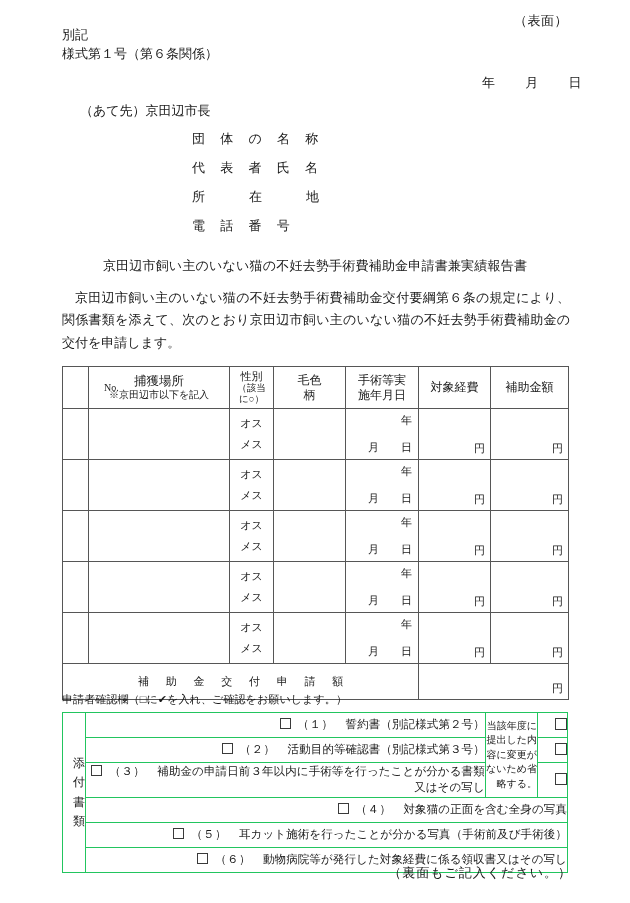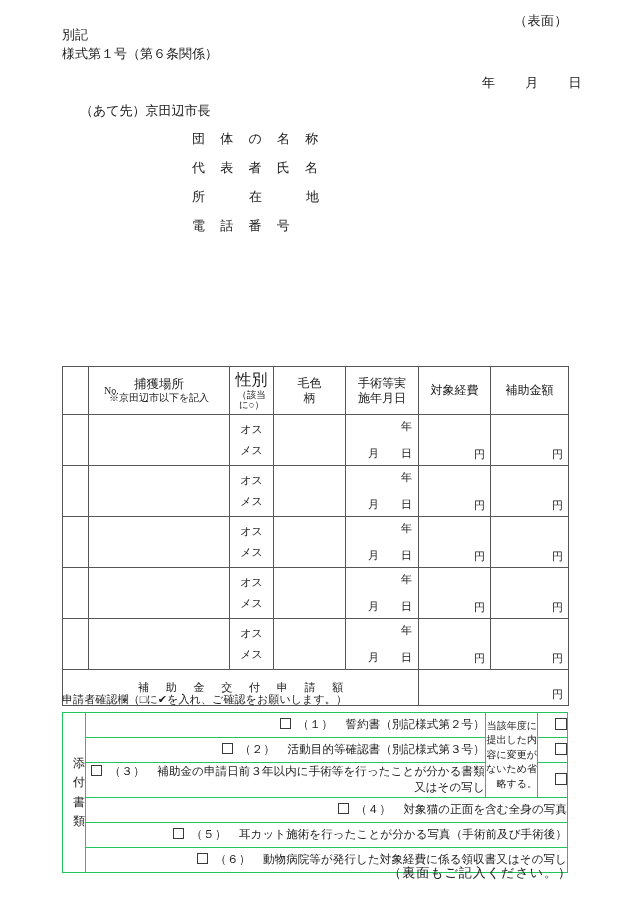--- a/index.html
+++ b/index.html
@@ -114,21 +114,21 @@
   .col-place  { width: 141px; }
   .col-sex    { width: 44px; }
   .col-color  { width: 72px; }
   .col-date   { width: 73px; }
   .col-cost   { width: 72px; }
   .col-amount { width: 78px; }
 
   .hdr-no { font-size: 10px; padding-left: 40px; }
   .hdr-place-main { font-size: 12.5px; }
   .hdr-place-sub { font-size: 10px; }
-  .hdr-sex-main { font-size: 16px; }
+  .hdr-sex-main { font-size: 11px; }
   .hdr-sex-sub { font-size: 9.5px; line-height: 1.15; }
 
   .row-data td { height: 50px; }
   .sex-cell {
     text-align: center;
     font-size: 11px;
     line-height: 1.9;
     padding: 2px 0 0 0;
   }
   .date-cell {
@@ -262,21 +262,23 @@
 
   <div class="addressee">（あて先）京田辺市長</div>
 
   <div class="applicant-fields">
     <div class="field">団 体 の 名 称</div>
     <div class="field">代 表 者 氏 名</div>
     <div class="field">所　　在　　地</div>
     <div class="field">電 話 番 号</div>
   </div>
 
-
+  <div class="doc-title">京田辺市飼い主のいない猫の不妊去勢手術費補助金申請書兼実績報告書</div>
+
+  <div class="body-text">京田辺市飼い主のいない猫の不妊去勢手術費補助金交付要綱第６条の規定により、関係書類を添えて、次のとおり京田辺市飼い主のいない猫の不妊去勢手術費補助金の交付を申請します。</div>
 
   <table class="main-table">
     <colgroup>
       <col class="col-no">
         <col class="col-place">
         <col class="col-sex">
         <col class="col-color">
       <col class="col-date">
         <col class="col-cost">
         <col class="col-amount">

